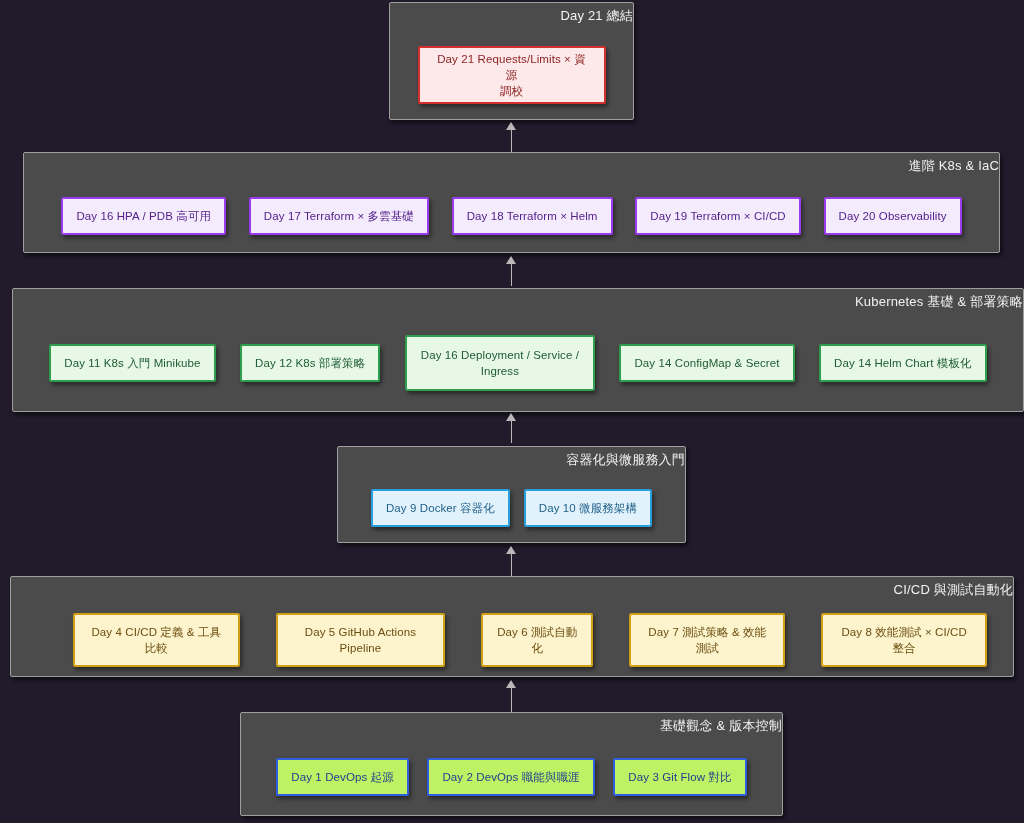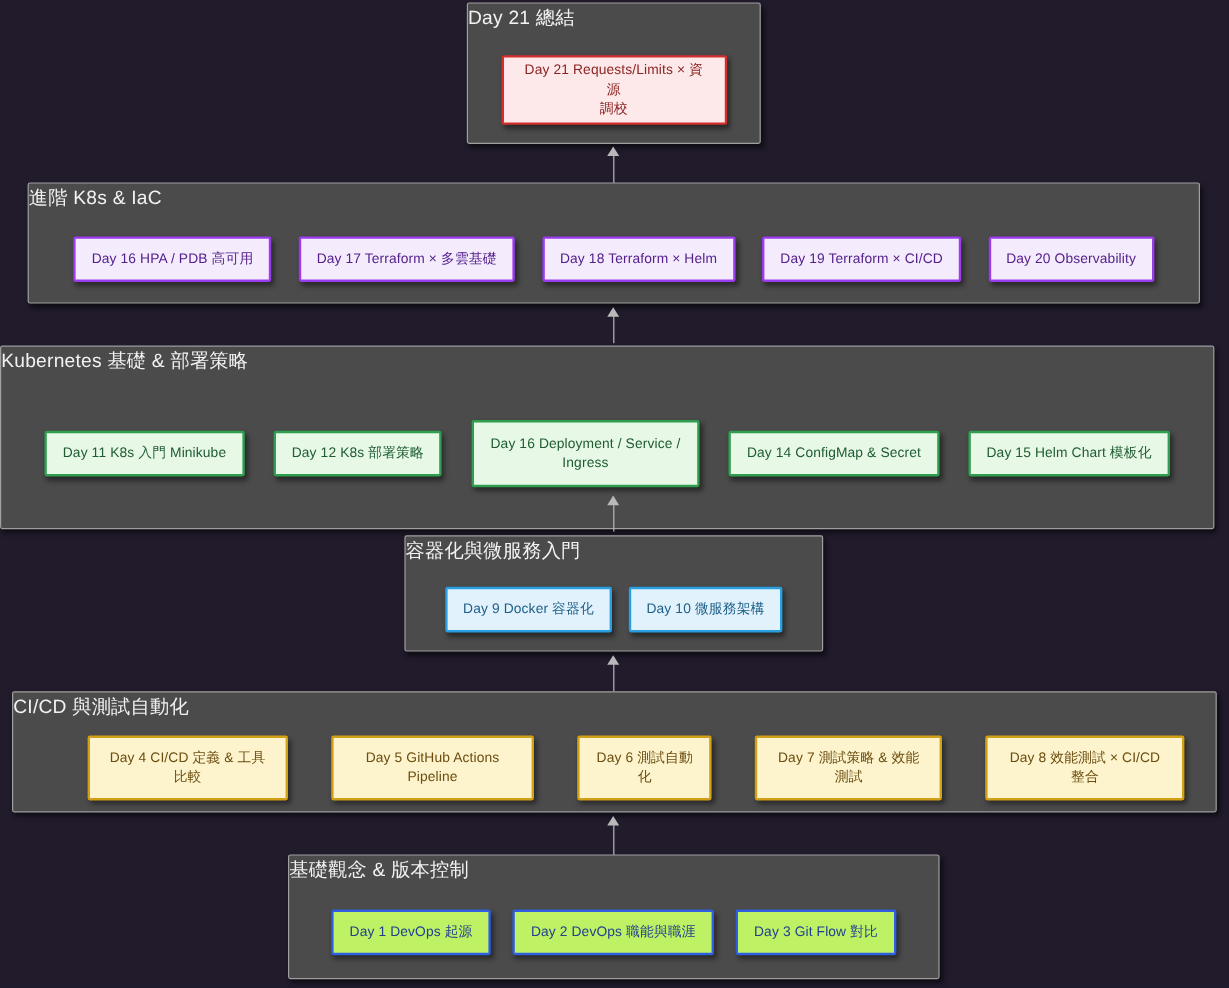--- a/index.html
+++ b/index.html
@@ -20,23 +20,23 @@
   .group {
     position: absolute;
     background: #4b4b4b;
     border: 1px solid #9f9f9f;
     border-radius: 2px;
     box-shadow: 2px 3px 4px rgba(0,0,0,0.55);
   }
   .group-title {
     position: absolute;
     top: 6px; left: 0; right: 0;
-    text-align: left;
+    text-align: right;
     color: #f2f2f2;
-    font-size: 16px;
+    font-size: 13px;
     line-height: 14px;
     letter-spacing: .2px;
     white-space: nowrap;
   }
   .nodes {
     position: absolute;
     left: 0; right: 0; top: 26px; bottom: 0;
     display: flex;
     align-items: center;
     justify-content: space-around;
@@ -115,29 +115,29 @@
       <div class="node n-purple">Day 19 Terraform × CI/CD</div>
       <div class="node n-purple">Day 20 Observability</div>
     </div>
   </div>
 
   <div class="arrow" style="left:506px; top:256px; height:30px;">
     <div class="head"></div>
     <div class="shaft" style="height:23px;"></div>
   </div>
 
-  <div class="group" style="left:0; top:288px; width:1012px; height:153px;">
+  <div class="group" style="left:12px; top:288px; width:1012px; height:124px;">
     <div class="group-title">Kubernetes 基礎 &amp; 部署策略</div>
     <div class="nodes" style="padding:0 24px;">
       <div class="node n-green">Day 11 K8s 入門 Minikube</div>
       <div class="node n-green">Day 12 K8s 部署策略</div>
       <div class="node n-green two-line" style="width:190px;height:56px;">Day 16 Deployment / Service /
 Ingress</div>
       <div class="node n-green">Day 14 ConfigMap &amp; Secret</div>
-      <div class="node n-green">Day 15 Helm Chart 模板化</div>
+      <div class="node n-green">Day 14 Helm Chart 模板化</div>
     </div>
   </div>
 
   <div class="arrow" style="left:506px; top:413px; height:30px;">
     <div class="head"></div>
     <div class="shaft" style="height:23px;"></div>
   </div>
 
   <div class="group" style="left:337px; top:446px; width:349px; height:97px;">
     <div class="group-title">容器化與微服務入門</div>

